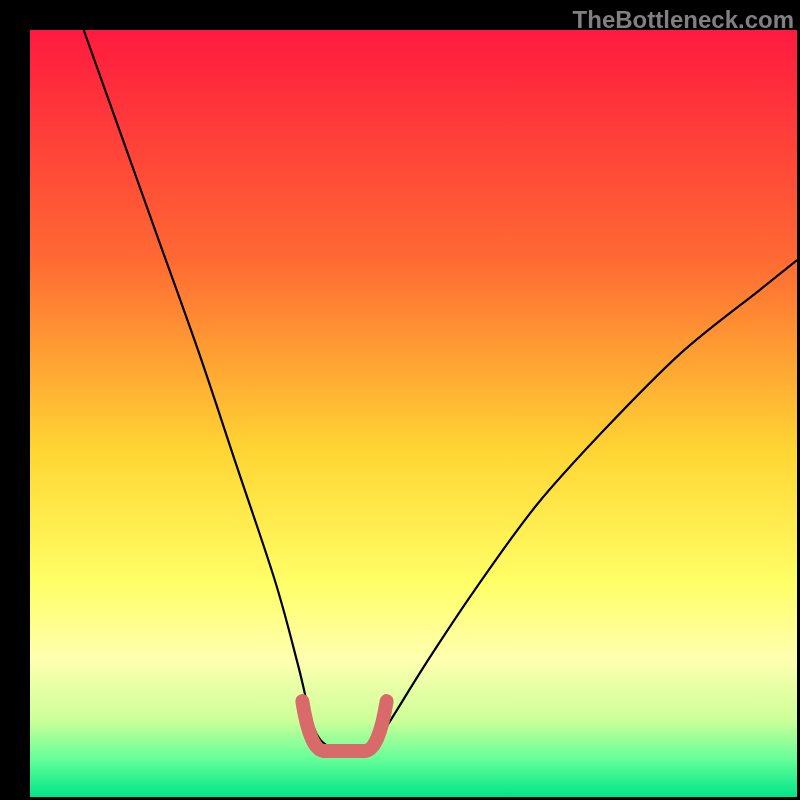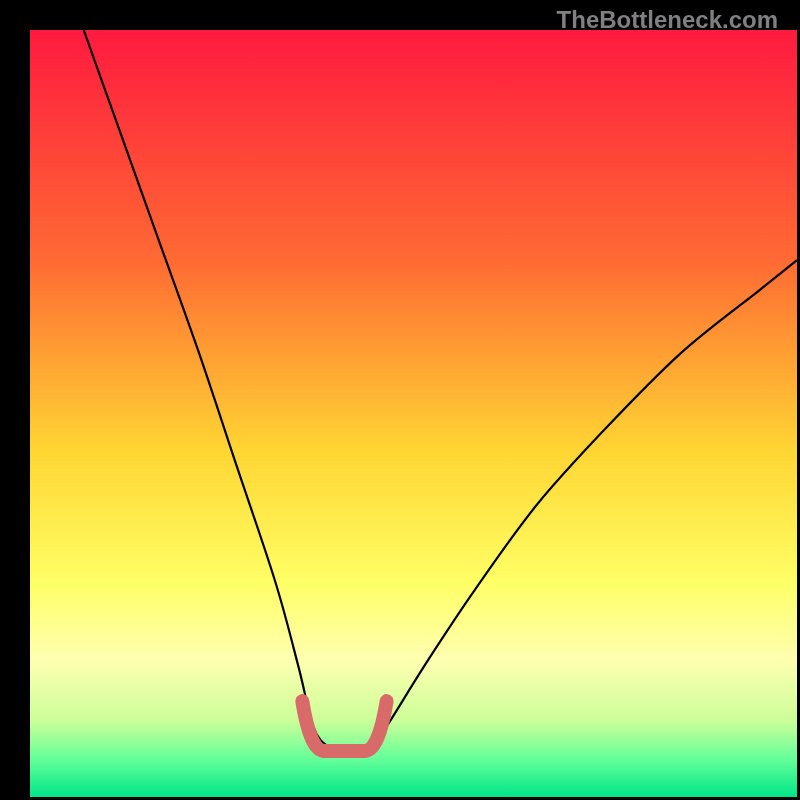--- a/index.html
+++ b/index.html
@@ -11,21 +11,21 @@
     overflow: hidden;
   }
   .container {
     position: relative;
     width: 800px;
     height: 800px;
   }
   .watermark {
     position: absolute;
     top: 6px;
-    right: 22px;
+    right: 6px;
     font-family: Arial, Helvetica, sans-serif;
     font-size: 24px;
     font-weight: bold;
     color: #808080;
     z-index: 10;
   }
   svg {
     display: block;
   }
 </style>

